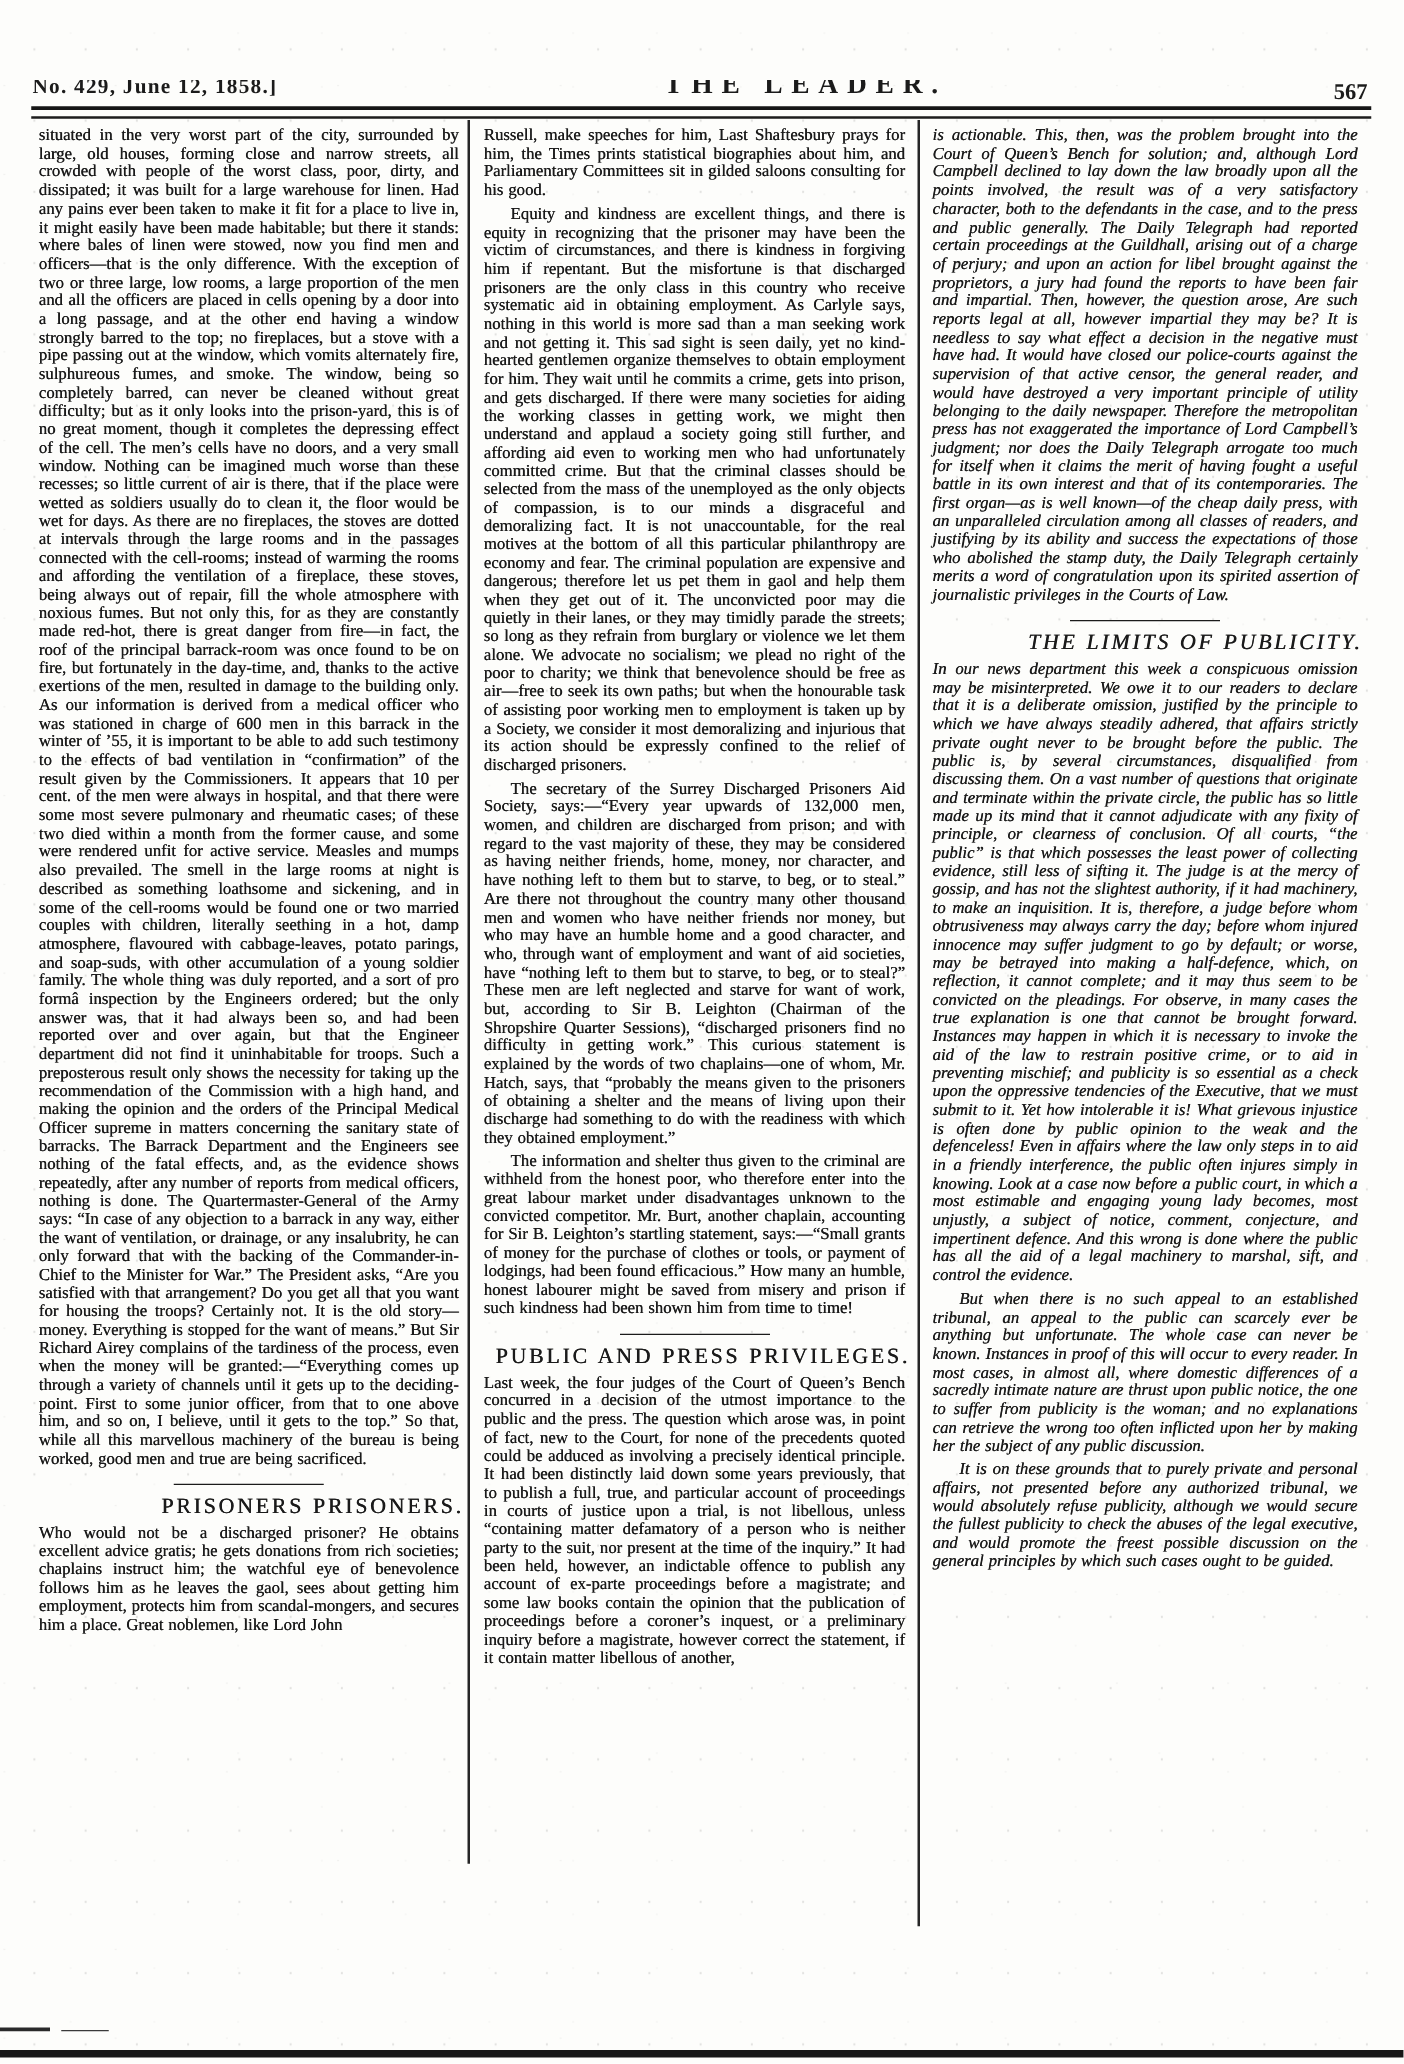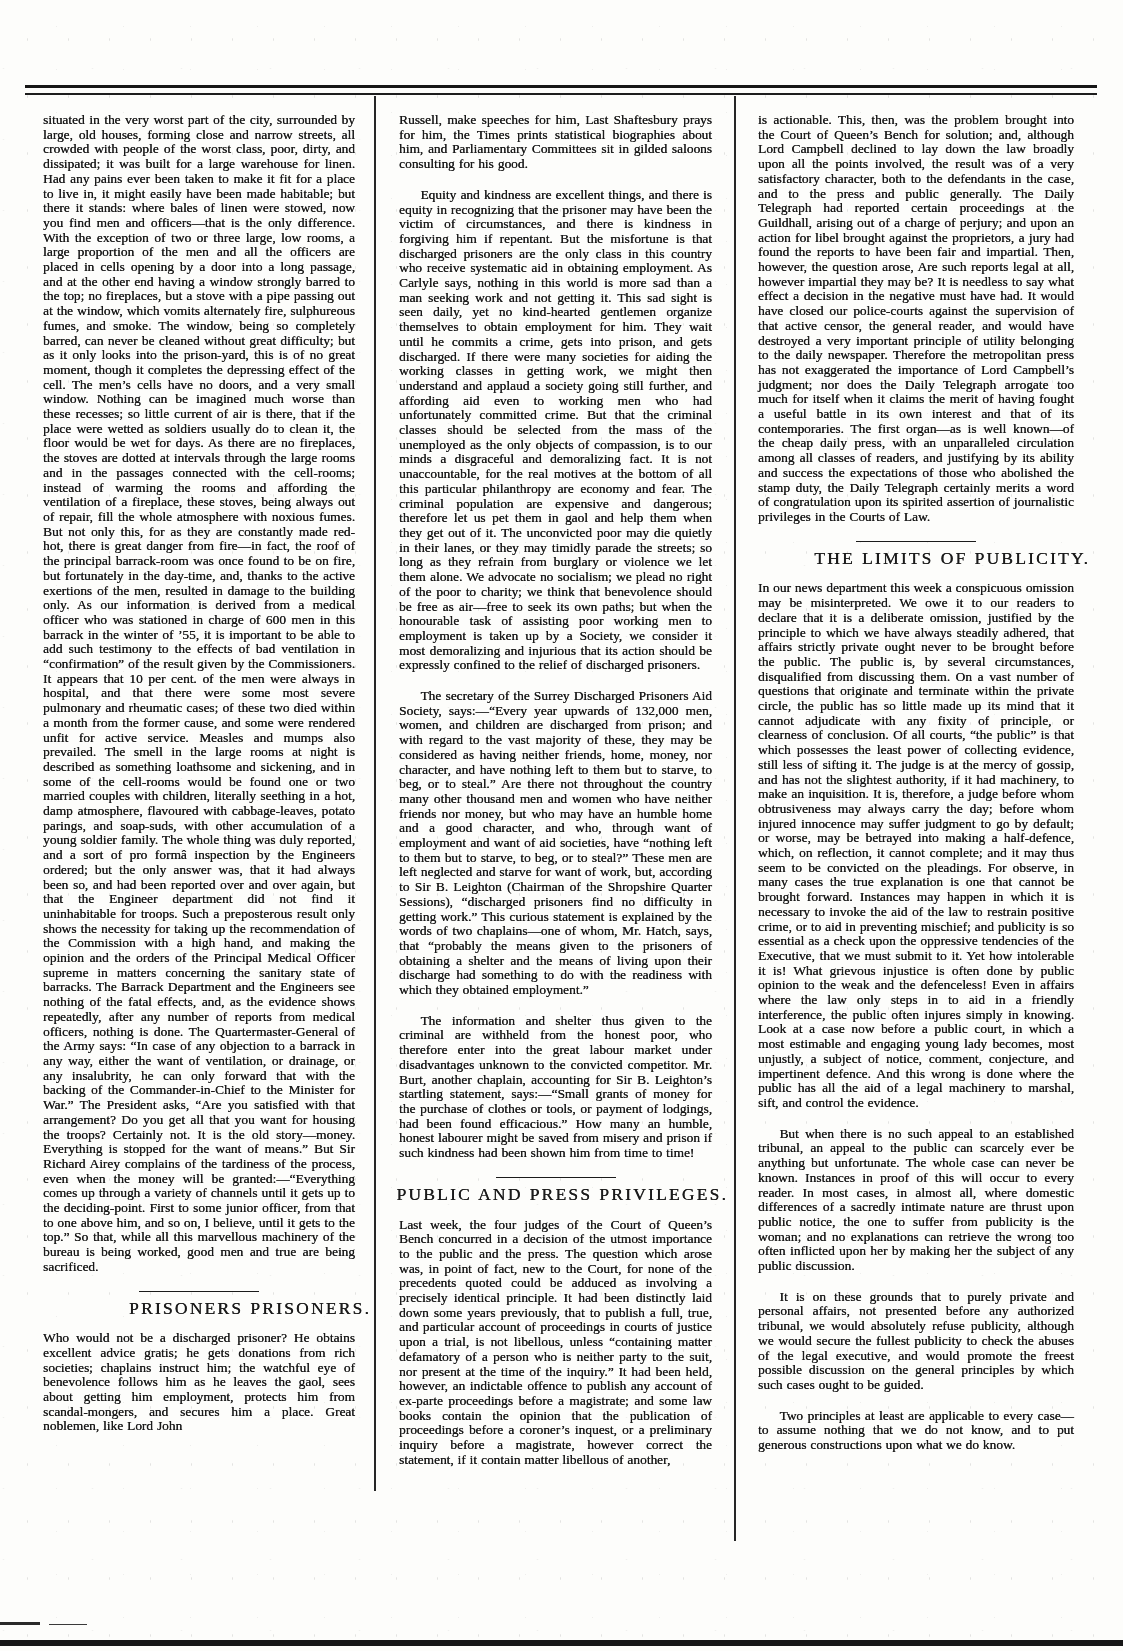--- a/index.html
+++ b/index.html
@@ -63,23 +63,23 @@
     position: absolute;
     top: 97px;
     font-size: 13.4px;
     line-height: 14.7px;
     text-align: justify;
     text-shadow: 0.25px 0 0 currentColor;
     word-spacing: 0.04em;
   }
   .col1 { left: 27px;  width: 344px; }
   .col2 { left: 383px; width: 345px; }
-  .col3 { left: 742px; width: 348px; }
+  .col3 { left: 742px; width: 348px; font-style: italic; }
 
-  .col p { margin: 16px; text-indent: 1.6em; }
+  .col p { margin: 4px; text-indent: 1.6em; }
   .col p.noindent { text-indent: 0; }
 
   .article-rule {
     width: 120px;
     border: none;
     border-top: 1.6px solid #1b1b1b;
     margin: 13px auto 9px auto;
   }
   .article-heading {
     font-size: 17.5px;
@@ -103,20 +103,27 @@
     left: 0; top: 1640px;
     width: 1123px; height: 6px;
     background: #171717;
   }
 </style>
 </head>
 <body>
 
 <div class="page">
 
+  <div class="header-strip">
+    <div class="header-inner">
+      <span class="hdr-left">No. 429, June 12, 1858.]</span>
+      <span class="hdr-center">THE LEADER.</span>
+      <span class="hdr-right">567</span>
+    </div>
+  </div>
 
   <div class="double-rule"></div>
 
   <div class="vrule vrule1"></div>
   <div class="vrule vrule2"></div>
 
   <div class="col col1">
     <p class="noindent">situated in the very worst part of the city, surrounded by large, old houses, forming close and narrow streets, all crowded with people of the worst class, poor, dirty, and dissipated; it was built for a large warehouse for linen. Had any pains ever been taken to make it fit for a place to live in, it might easily have been made habitable; but there it stands: where bales of linen were stowed, now you find men and officers—that is the only difference. With the exception of two or three large, low rooms, a large proportion of the men and all the officers are placed in cells opening by a door into a long passage, and at the other end having a window strongly barred to the top; no fireplaces, but a stove with a pipe passing out at the window, which vomits alternately fire, sulphureous fumes, and smoke. The window, being so completely barred, can never be cleaned without great difficulty; but as it only looks into the prison-yard, this is of no great moment, though it completes the depressing effect of the cell. The men’s cells have no doors, and a very small window. Nothing can be imagined much worse than these recesses; so little current of air is there, that if the place were wetted as soldiers usually do to clean it, the floor would be wet for days. As there are no fireplaces, the stoves are dotted at intervals through the large rooms and in the passages connected with the cell-rooms; instead of warming the rooms and affording the ventilation of a fireplace, these stoves, being always out of repair, fill the whole atmosphere with noxious fumes. But not only this, for as they are constantly made red-hot, there is great danger from fire—in fact, the roof of the principal barrack-room was once found to be on fire, but fortunately in the day-time, and, thanks to the active exertions of the men, resulted in damage to the building only. As our information is derived from a medical officer who was stationed in charge of 600 men in this barrack in the winter of ’55, it is important to be able to add such testimony to the effects of bad ventilation in “confirmation” of the result given by the Commissioners. It appears that 10 per cent. of the men were always in hospital, and that there were some most severe pulmonary and rheumatic cases; of these two died within a month from the former cause, and some were rendered unfit for active service. Measles and mumps also prevailed. The smell in the large rooms at night is described as something loathsome and sickening, and in some of the cell-rooms would be found one or two married couples with children, literally seething in a hot, damp atmosphere, flavoured with cabbage-leaves, potato parings, and soap-suds, with other accumulation of a young soldier family. The whole thing was duly reported, and a sort of pro formâ inspection by the Engineers ordered; but the only answer was, that it had always been so, and had been reported over and over again, but that the Engineer department did not find it uninhabitable for troops. Such a preposterous result only shows the necessity for taking up the recommendation of the Commission with a high hand, and making the opinion and the orders of the Principal Medical Officer supreme in matters concerning the sanitary state of barracks. The Barrack Department and the Engineers see nothing of the fatal effects, and, as the evidence shows repeatedly, after any number of reports from medical officers, nothing is done. The Quartermaster-General of the Army says: “In case of any objection to a barrack in any way, either the want of ventilation, or drainage, or any insalubrity, he can only forward that with the backing of the Commander-in-Chief to the Minister for War.” The President asks, “Are you satisfied with that arrangement? Do you get all that you want for housing the troops? Certainly not. It is the old story—money. Everything is stopped for the want of means.” But Sir Richard Airey complains of the tardiness of the process, even when the money will be granted:—“Everything comes up through a variety of channels until it gets up to the deciding-point. First to some junior officer, from that to one above him, and so on, I believe, until it gets to the top.” So that, while all this marvellous machinery of the bureau is being worked, good men and true are being sacrificed.</p>
     <div class="article-rule"></div>
     <h2 class="article-heading">PRISONERS PRISONERS.</h2>
@@ -133,19 +140,18 @@
     <p class="noindent">Last week, the four judges of the Court of Queen’s Bench concurred in a decision of the utmost importance to the public and the press. The question which arose was, in point of fact, new to the Court, for none of the precedents quoted could be adduced as involving a precisely identical principle. It had been distinctly laid down some years previously, that to publish a full, true, and particular account of proceedings in courts of justice upon a trial, is not libellous, unless “containing matter defamatory of a person who is neither party to the suit, nor present at the time of the inquiry.” It had been held, however, an indictable offence to publish any account of ex-parte proceedings before a magistrate; and some law books contain the opinion that the publication of proceedings before a coroner’s inquest, or a preliminary inquiry before a magistrate, however correct the statement, if it contain matter libellous of another,</p>
   </div>
 
   <div class="col col3">
     <p class="noindent">is actionable. This, then, was the problem brought into the Court of Queen’s Bench for solution; and, although Lord Campbell declined to lay down the law broadly upon all the points involved, the result was of a very satisfactory character, both to the defendants in the case, and to the press and public generally. The Daily Telegraph had reported certain proceedings at the Guildhall, arising out of a charge of perjury; and upon an action for libel brought against the proprietors, a jury had found the reports to have been fair and impartial. Then, however, the question arose, Are such reports legal at all, however impartial they may be? It is needless to say what effect a decision in the negative must have had. It would have closed our police-courts against the supervision of that active censor, the general reader, and would have destroyed a very important principle of utility belonging to the daily newspaper. Therefore the metropolitan press has not exaggerated the importance of Lord Campbell’s judgment; nor does the Daily Telegraph arrogate too much for itself when it claims the merit of having fought a useful battle in its own interest and that of its contemporaries. The first organ—as is well known—of the cheap daily press, with an unparalleled circulation among all classes of readers, and justifying by its ability and success the expectations of those who abolished the stamp duty, the Daily Telegraph certainly merits a word of congratulation upon its spirited assertion of journalistic privileges in the Courts of Law.</p>
     <div class="article-rule"></div>
     <h2 class="article-heading">THE LIMITS OF PUBLICITY.</h2>
     <p class="noindent">In our news department this week a conspicuous omission may be misinterpreted. We owe it to our readers to declare that it is a deliberate omission, justified by the principle to which we have always steadily adhered, that affairs strictly private ought never to be brought before the public. The public is, by several circumstances, disqualified from discussing them. On a vast number of questions that originate and terminate within the private circle, the public has so little made up its mind that it cannot adjudicate with any fixity of principle, or clearness of conclusion. Of all courts, “the public” is that which possesses the least power of collecting evidence, still less of sifting it. The judge is at the mercy of gossip, and has not the slightest authority, if it had machinery, to make an inquisition. It is, therefore, a judge before whom obtrusiveness may always carry the day; before whom injured innocence may suffer judgment to go by default; or worse, may be betrayed into making a half-defence, which, on reflection, it cannot complete; and it may thus seem to be convicted on the pleadings. For observe, in many cases the true explanation is one that cannot be brought forward. Instances may happen in which it is necessary to invoke the aid of the law to restrain positive crime, or to aid in preventing mischief; and publicity is so essential as a check upon the oppressive tendencies of the Executive, that we must submit to it. Yet how intolerable it is! What grievous injustice is often done by public opinion to the weak and the defenceless! Even in affairs where the law only steps in to aid in a friendly interference, the public often injures simply in knowing. Look at a case now before a public court, in which a most estimable and engaging young lady becomes, most unjustly, a subject of notice, comment, conjecture, and impertinent defence. And this wrong is done where the public has all the aid of a legal machinery to marshal, sift, and control the evidence.</p>
     <p>But when there is no such appeal to an established tribunal, an appeal to the public can scarcely ever be anything but unfortunate. The whole case can never be known. Instances in proof of this will occur to every reader. In most cases, in almost all, where domestic differences of a sacredly intimate nature are thrust upon public notice, the one to suffer from publicity is the woman; and no explanations can retrieve the wrong too often inflicted upon her by making her the subject of any public discussion.</p>
     <p>It is on these grounds that to purely private and personal affairs, not presented before any authorized tribunal, we would absolutely refuse publicity, although we would secure the fullest publicity to check the abuses of the legal executive, and would promote the freest possible discussion on the general principles by which such cases ought to be guided.</p>
-    <p>Two principles at least are applicable to every case—to assume nothing that we do not know, and to put generous constructions upon what we do know.</p>
   </div>
 
   <div class="stray-dash"></div>
   <div class="bottom-edge"></div>
 
 </div>
 
 </body></html>

